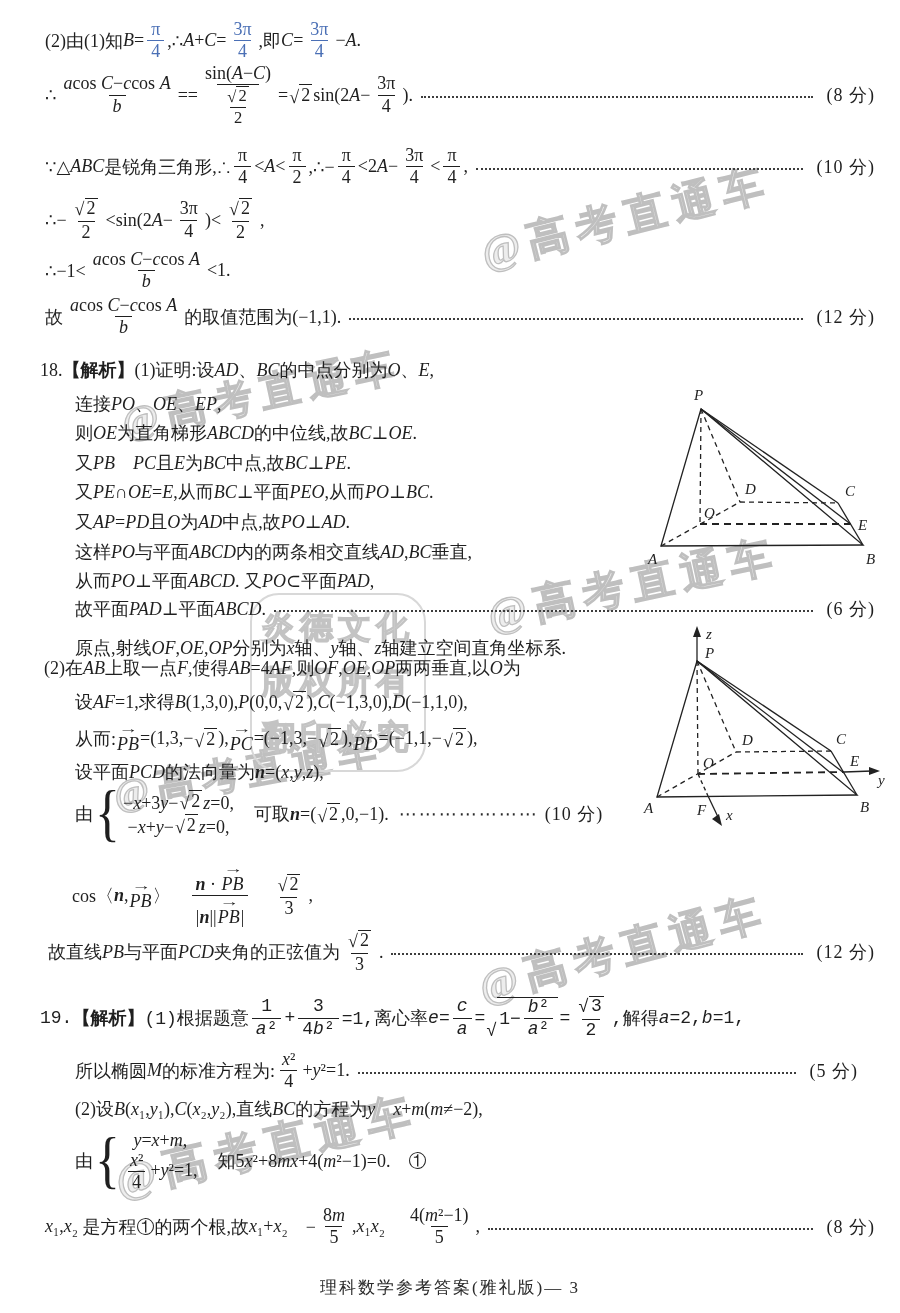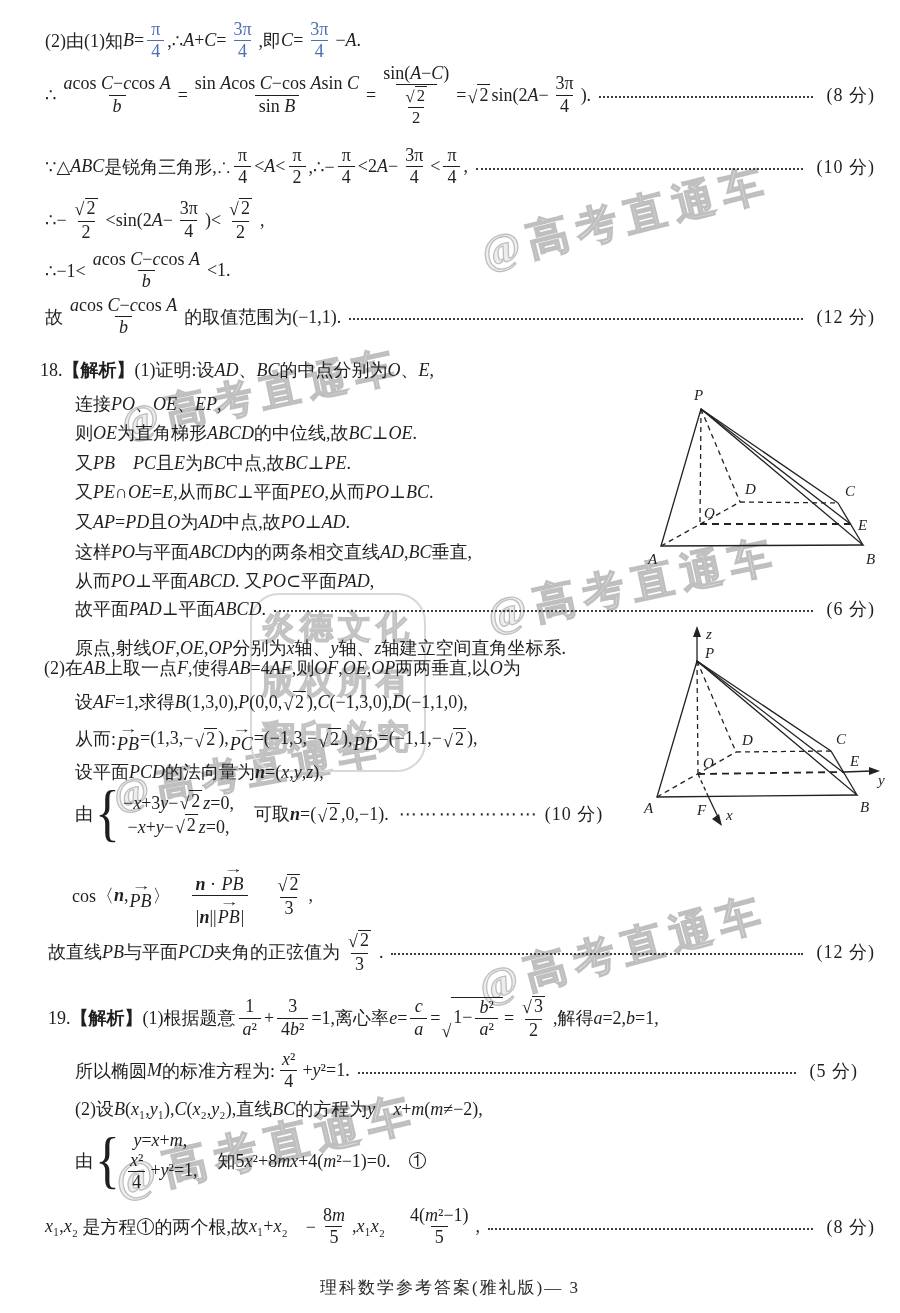--- a/index.html
+++ b/index.html
@@ -92,24 +92,20 @@
         </span>
       </div>
       <div class="line" style="top: 64px; left: 45px; right: 25px;">
         <span class="mcontent">
           <span>∴</span>
           <span class="frac">
             <span class="fnum"><i>a</i><span>cos </span><i>C</i><span>−</span><i>c</i><span>cos </span><i>A</i></span>
             <span class="fden"><i>b</i></span>
           </span>
           <span>=</span>
-          <span class="frac">
-            <span class="fnum"><span>sin </span><i>A</i><span>cos </span><i>C</i><span>−cos </span><i>A</i><span>sin </span><i>C</i></span>
-            <span class="fden"><span>sin </span><i>B</i></span>
-          </span>
           <span>=</span>
           <span class="frac">
             <span class="fnum"><span>sin(</span><i>A</i><span>−</span><i>C</i><span>)</span></span>
             <span class="fden"><span class="frac">
                 <span class="fnum"><span class="sqrt">
                     <span class="rsym">√</span>
                     <span class="rbar"><span>2</span></span>
                   </span></span>
                 <span class="fden"><span>2</span></span>
               </span></span>
@@ -513,21 +509,21 @@
               </span></span>
             <span class="fden"><span>3</span></span>
           </span>
           <span>.</span>
         </span>
         <span class="lead"></span>
         <span class="score">(12 分)</span>
       </div>
     </div>
   <div class="sec" id="sec-p19">
-      <div class="line" style="top: 996px; left: 48px;">
+      <div class="line" style="top: 996px; left: 40px; font-family: Liberation Mono, monospace;">
         <span class="mcontent">
           <span>19.</span>
           <span class="bold"><span>【解析】</span></span>
           <span>(1)根据题意</span>
           <span class="frac">
             <span class="fnum"><span>1</span></span>
             <span class="fden"><i>a</i><span>²</span></span>
           </span>
           <span>+</span>
           <span class="frac">

